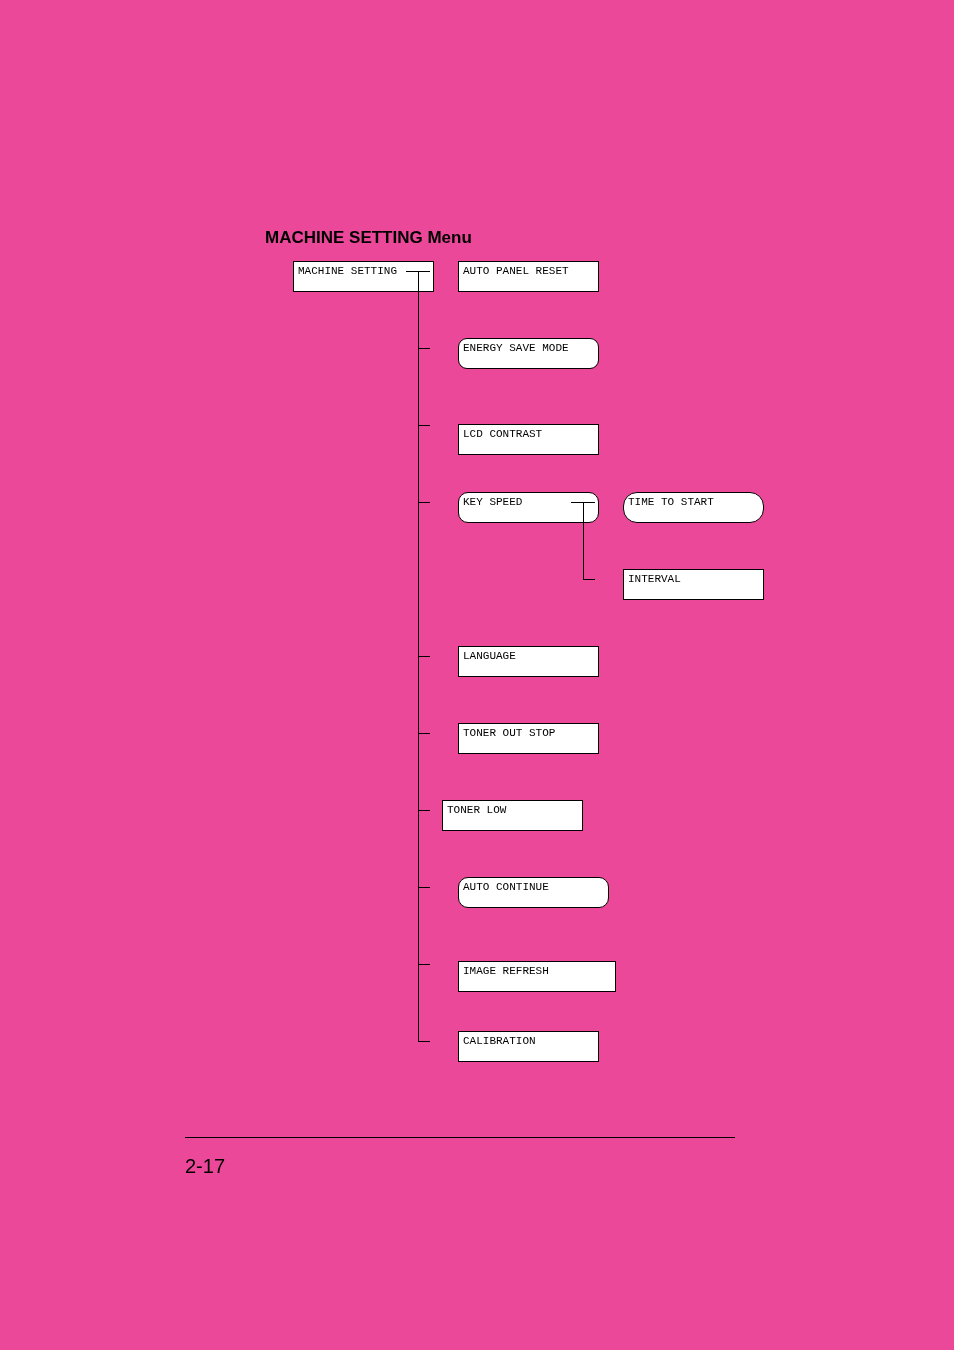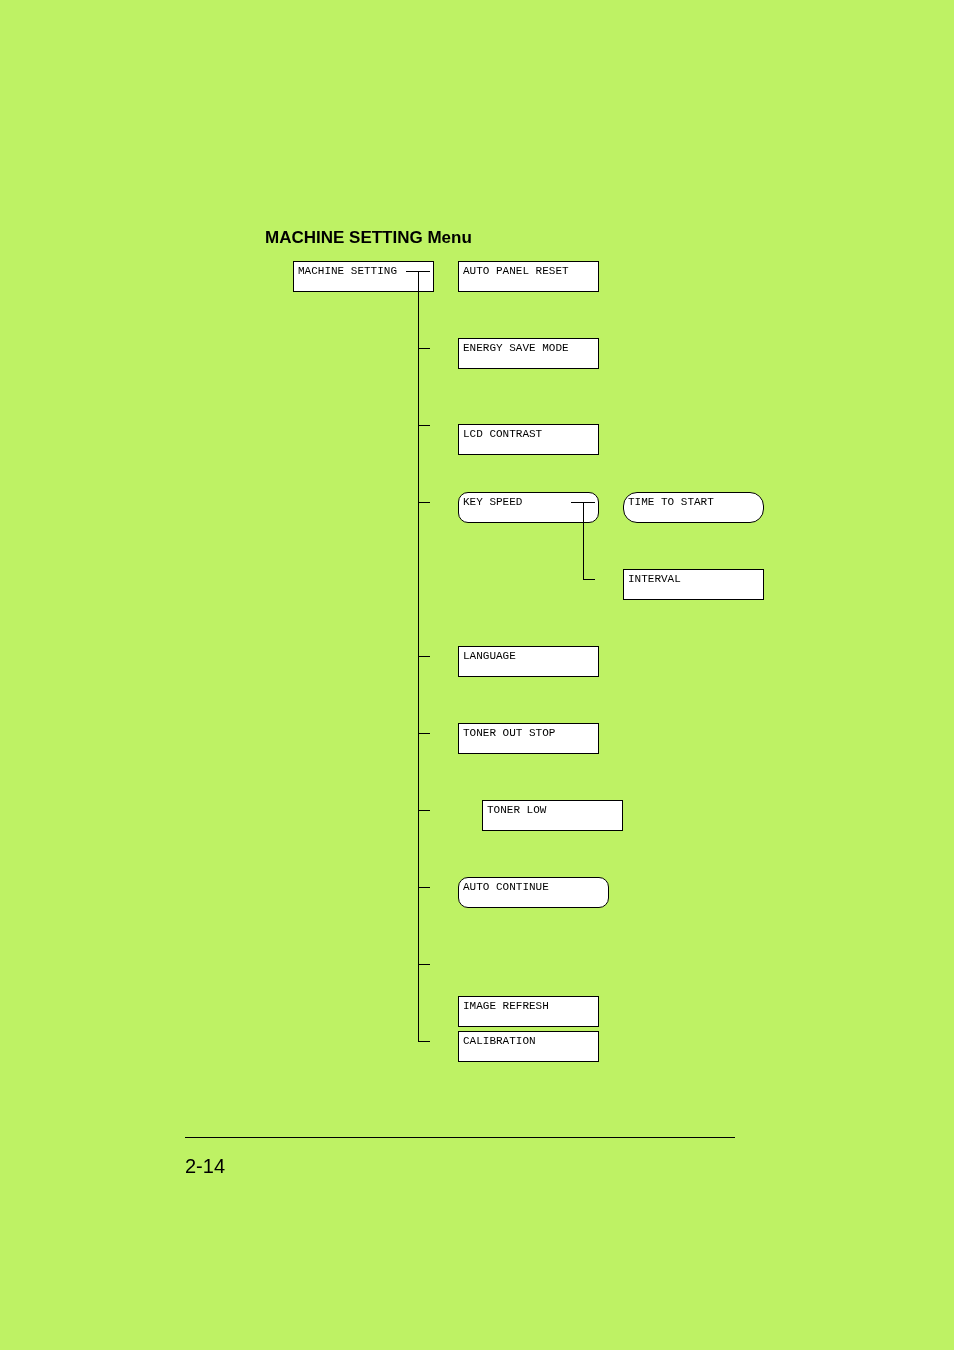--- a/index.html
+++ b/index.html
@@ -7,21 +7,21 @@
     padding: 0;
     background: #fff;
     font-family: Arial, Helvetica, sans-serif;
     color: #000;
   }
   .page {
     position: relative;
     width: 954px;
     height: 1350px;
     margin: 0 auto;
-    background: #bef264;
+    background: #ec4899;
   }
   .heading {
     position: absolute;
     left: 265px;
     top: 228px;
     font-weight: bold;
     font-size: 17px;
   }
   .box {
     position: absolute;
@@ -70,21 +70,21 @@
   <div class="box" style="left:265px; top:261px; width:141px;">MACHINE SETTING</div>
 
   <div class="hline" style="left:406px; top:271px; width:12px; height:1px;"></div>
 
   <div class="vline" style="left:418px; top:271px; width:1px; height:716px;"></div>
 
   <div class="hline" style="left:418px; top:271px; width:12px; height:1px;"></div>
   <div class="box" style="left:430px; top:261px; width:141px;">AUTO PANEL RESET</div>
 
   <div class="hline" style="left:418px; top:348px; width:12px; height:1px;"></div>
-  <div class="box" style="left:430px; top:338px; width:141px;">ENERGY SAVE MODE</div>
+  <div class="box" style="left:430px; top:338px; width:141px;border-radius:9px;">ENERGY SAVE MODE</div>
 
   <div class="hline" style="left:418px; top:425px; width:12px; height:1px;"></div>
   <div class="box" style="left:430px; top:424px; width:141px;">LCD CONTRAST</div>
 
   <div class="hline" style="left:418px; top:502px; width:12px; height:1px;"></div>
   <div class="box" style="left:430px; top:492px; width:141px;border-radius:10px;">KEY SPEED</div>
 
   <div class="hline" style="left:571px; top:502px; width:12px; height:1px;"></div>
   <div class="vline" style="left:583px; top:502px; width:1px; height:78px;"></div>
 
@@ -94,28 +94,28 @@
   <div class="hline" style="left:583px; top:579px; width:12px; height:1px;"></div>
   <div class="box" style="left:595px; top:569px; width:141px;">INTERVAL</div>
 
   <div class="hline" style="left:418px; top:656px; width:12px; height:1px;"></div>
   <div class="box" style="left:430px; top:646px; width:141px;">LANGUAGE</div>
 
   <div class="hline" style="left:418px; top:733px; width:12px; height:1px;"></div>
   <div class="box" style="left:430px; top:723px; width:141px;">TONER OUT STOP</div>
 
   <div class="hline" style="left:418px; top:810px; width:12px; height:1px;"></div>
-  <div class="box" style="left:454px; top:800px; width:141px;">TONER LOW</div>
+  <div class="box" style="left:414px; top:800px; width:141px;">TONER LOW</div>
 
   <div class="hline" style="left:418px; top:887px; width:12px; height:1px;"></div>
   <div class="box" style="left:430px; top:877px; width:151px;border-radius:10px;">AUTO CONTINUE</div>
 
   <div class="hline" style="left:418px; top:964px; width:12px; height:1px;"></div>
-  <div class="box" style="left:430px; top:996px; width:141px;">IMAGE REFRESH</div>
+  <div class="box" style="left:430px; top:961px; width:158px;">IMAGE REFRESH</div>
 
   <div class="vline" style="left:418px; top:987px; width:1px; height:55px;"></div>
   <div class="hline" style="left:418px; top:1041px; width:12px; height:1px;"></div>
   <div class="box" style="left:430px; top:1031px; width:141px;">CALIBRATION</div>
 
   <div class="footer-rule"></div>
-  <div class="page-number">2-14</div>
+  <div class="page-number">2-17</div>
 
 </div>
 
 </body></html>

